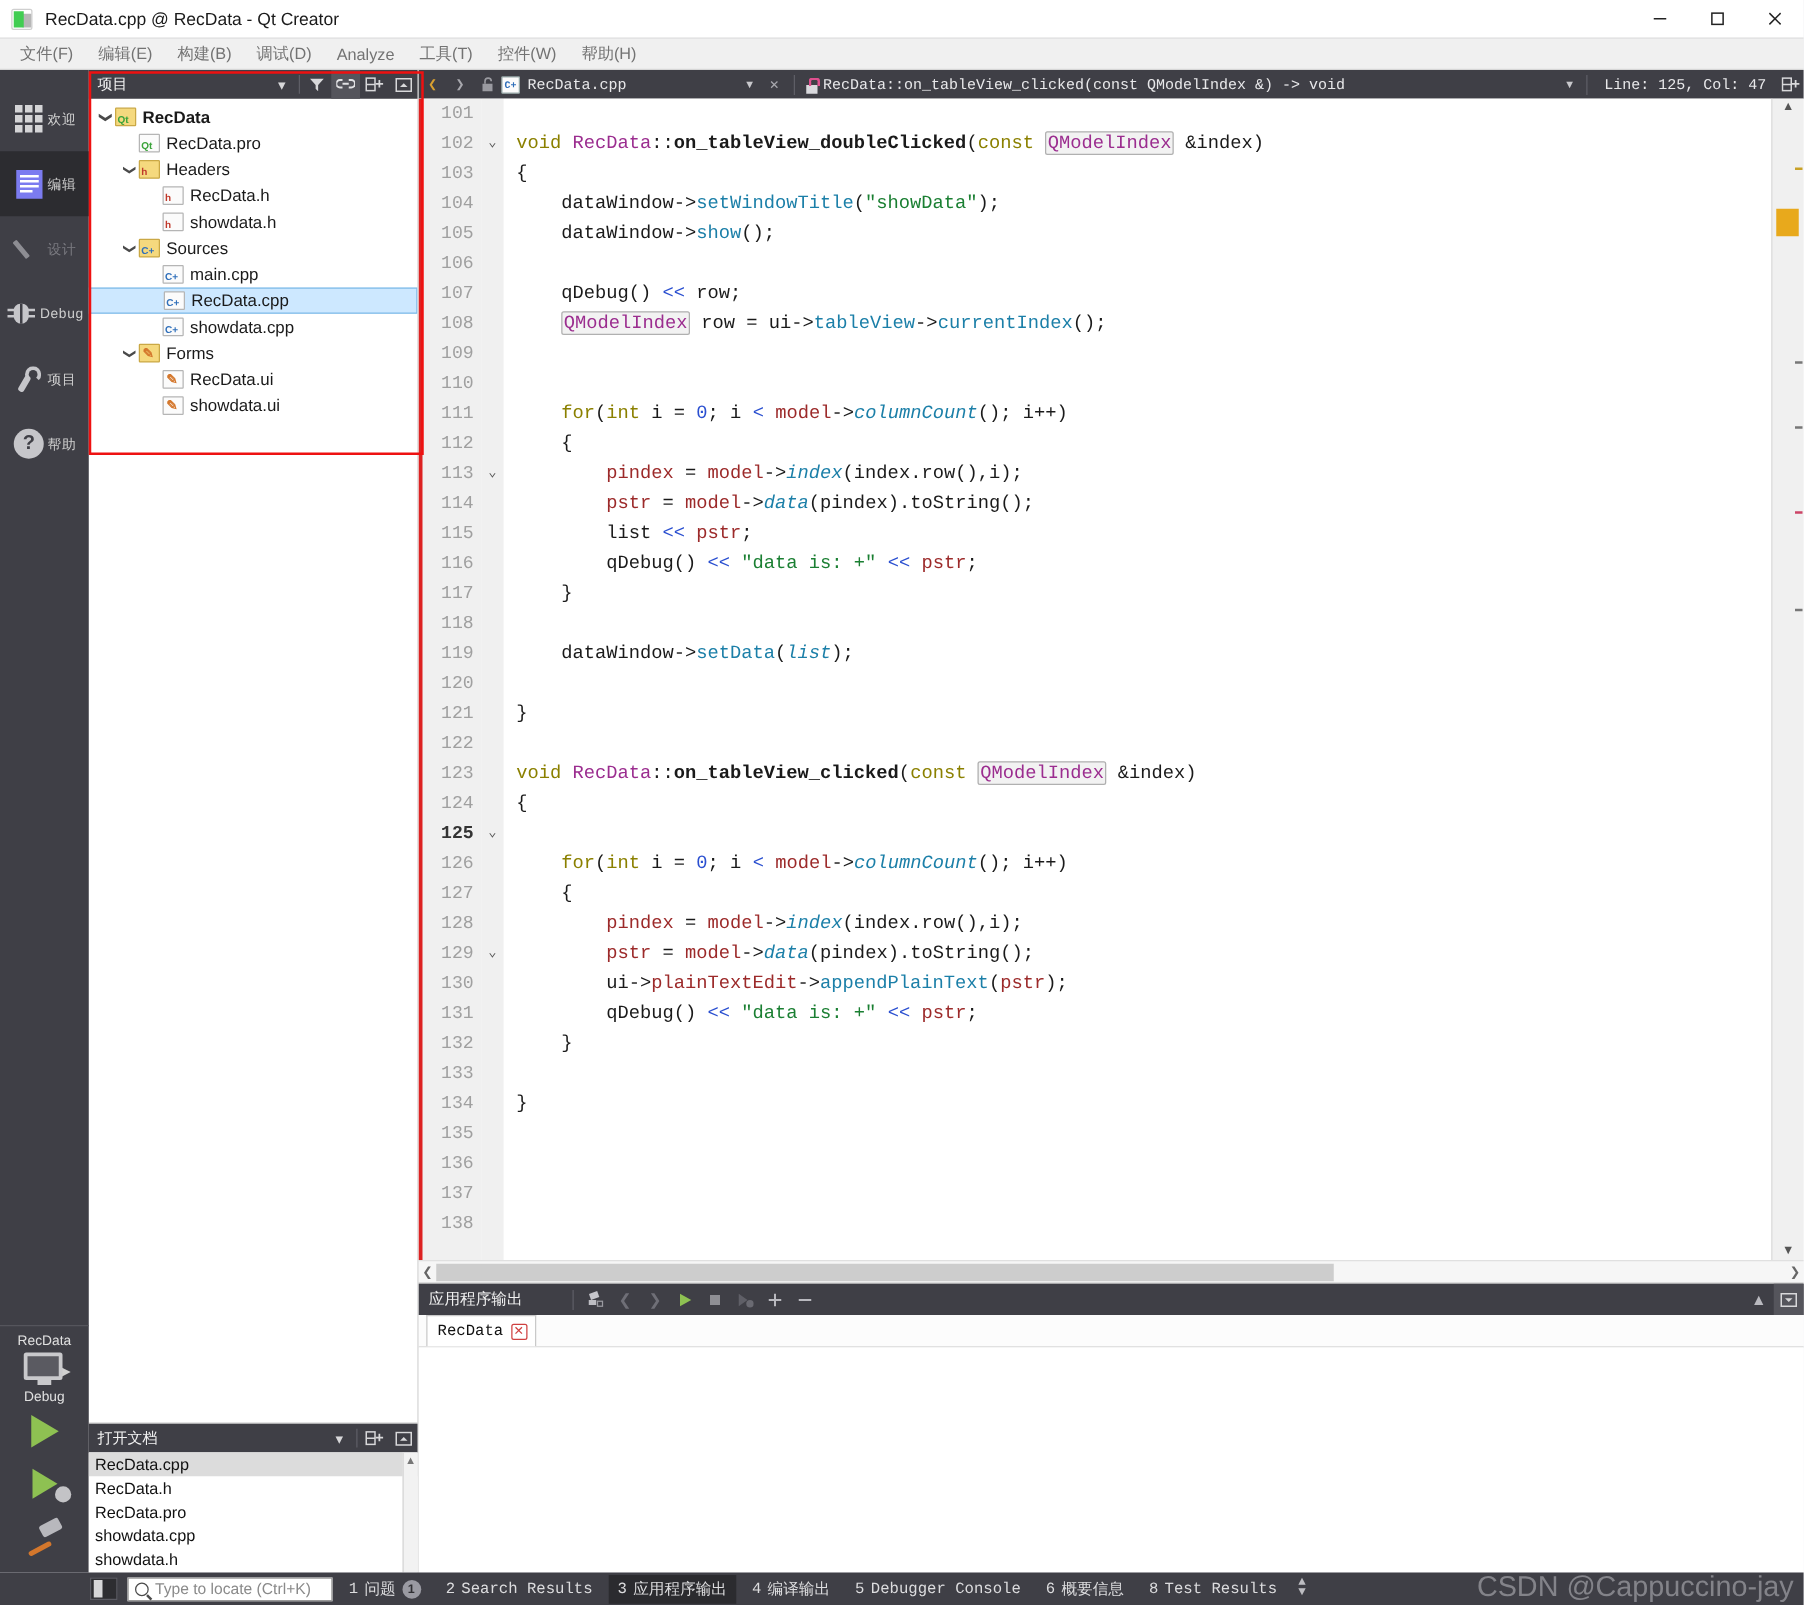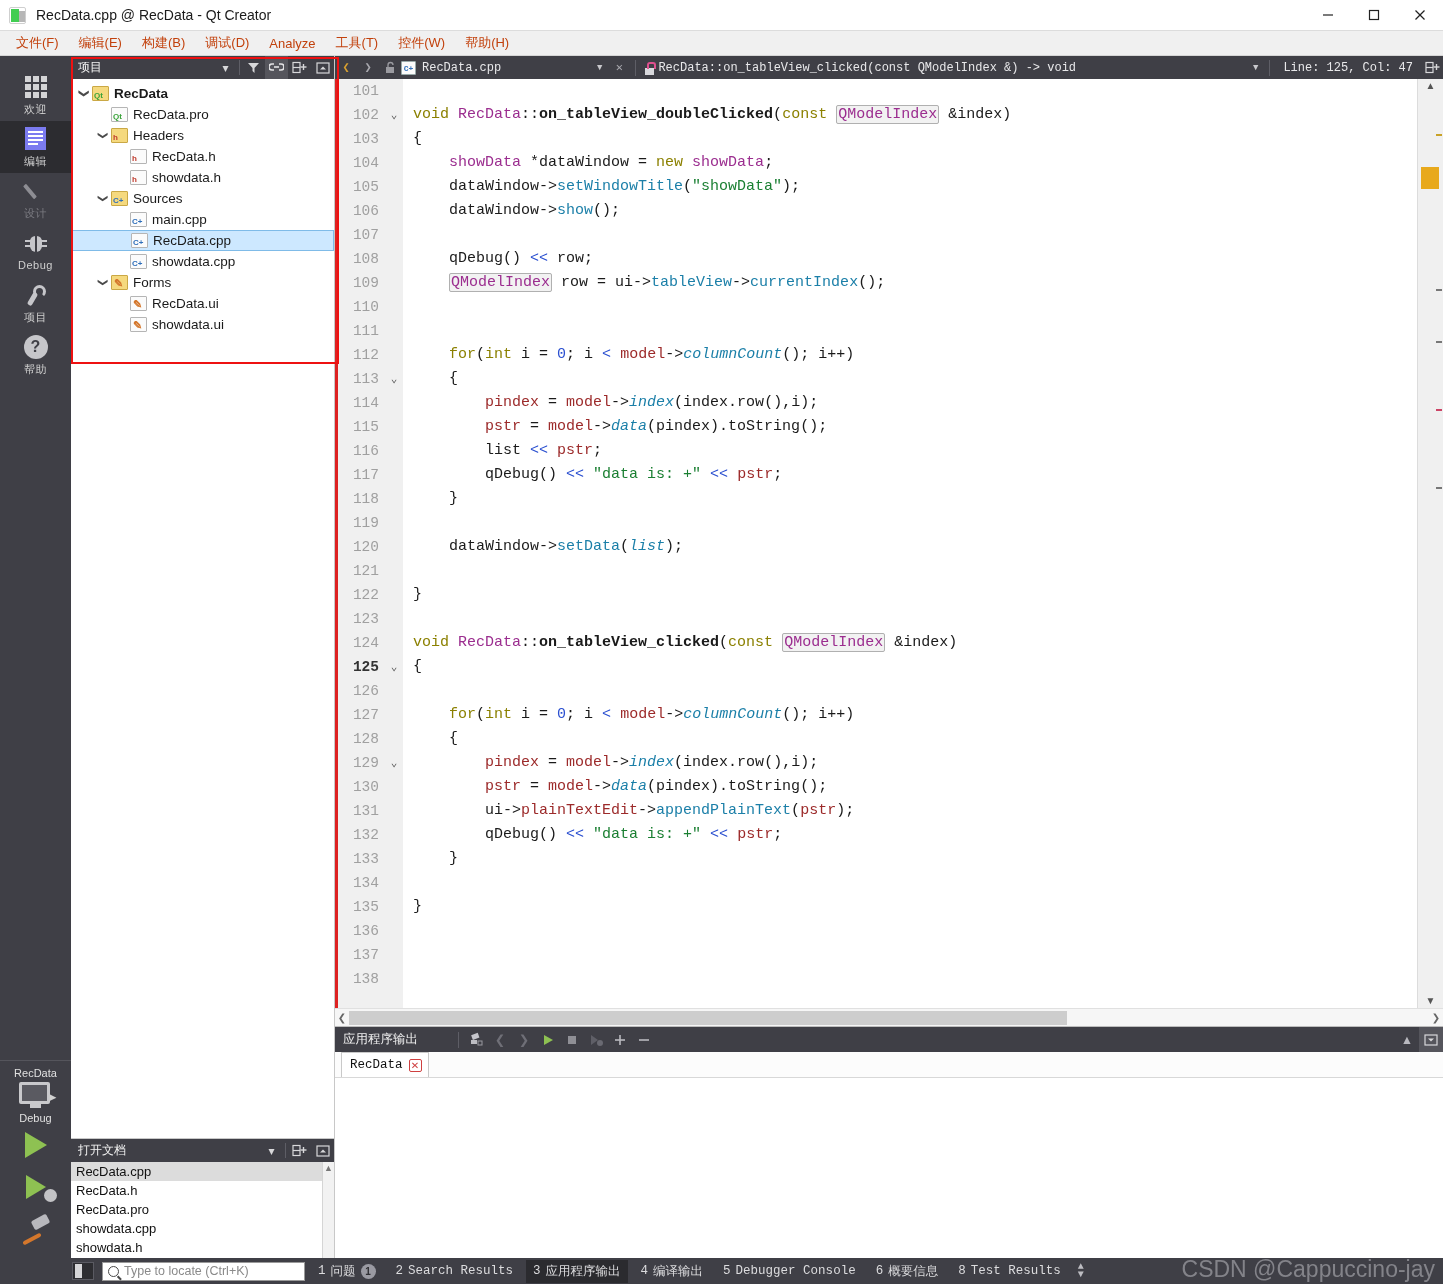--- a/index.html
+++ b/index.html
@@ -32,33 +32,33 @@
   .title-text { margin-left: 10px; font-size: 14px; color: #1a1a1a; }
   .win-ctrls { position: absolute; right: 0; top: 0; height: 30px; display: flex; }
   .win-btn { width: 46px; height: 30px; display:flex; align-items:center; justify-content:center; }
   .win-btn svg { display: block; }
 
   
   .menubar {
     height: 25px; background: #f0f0f0; display: flex; align-items: center;
     border-bottom: 1px solid #d6d6d6; flex: none; padding-left: 6px;
   }
-  .menu-item { padding: 3px 10px; font-size: 13px; color: #c2410c; cursor: default; white-space: nowrap; }
+  .menu-item { padding: 3px 10px; font-size: 13px; color: #737373; cursor: default; white-space: nowrap; }
 
   
   .body-row { flex: 1; display: flex; min-height: 0; }
 
   
   .modebar {
     width: 71px; background: #3f3f46; flex: none;
     display: flex; flex-direction: column; position: relative;
   }
   .mode-top { padding-top: 13px; }
   .mode-btn {
-    height: 52px; display: flex; flex-direction: column; align-items: center;
+    height: 52px; display: flex; flex-direction: row; align-items: center;
     justify-content: center; gap: 2px; color: #cfcfcf; cursor: default;
   }
   .mode-btn.active { background: #2c2c30; }
   .mode-btn.disabled { color: #7a7a80; }
   .mode-label { font-size: 11px; letter-spacing: .5px; }
   .mode-ico { width: 26px; height: 26px; display: flex; align-items: center; justify-content: center; }
   .grid-ico { display: grid; grid-template-columns: repeat(3, 6px); grid-template-rows: repeat(3, 6px); gap: 2px; }
   .grid-ico i { background: #d4d4d6; display: block; }
   .edit-ico { width: 21px; height: 23px; background: #7b7bf0; position: relative; }
   .edit-ico b { position: absolute; left: 3px; height: 2px; background: #ffffff; display:block; }
@@ -186,21 +186,21 @@
              padding: 0 6px 0 8px; gap: 6px; font-family: "Liberation Mono", monospace; font-size: 12.5px; color: #111; margin-left: 6px; }
   .tab-x { width: 13px; height: 13px; background: #fff; border: 1px solid #cf4040; color: #cf4040; font-size: 10px;
            line-height: 11px; text-align: center; border-radius: 2px; font-family: "Liberation Sans", sans-serif; }
   .out-body { flex: 1; background: #fff; }
 
   
   .statusbar { height: 26px; background: #3f3f46; display: flex; align-items: center; flex: none; color: #dcdcde;
                font-family: "Liberation Mono", monospace; font-size: 12.5px; position: relative; }
   .sb-toggle { width: 22px; height: 18px; margin-left: 72px; background: #2d2d31; border: 1px solid #5a5a62; position: relative; }
   .sb-toggle:after { content:""; position:absolute; left: 2px; top: 1px; width: 7px; height: 14px; background: #d6d6d8; }
-  .locator { margin-left: 8px; width: 203px; height: 19px; background: #fff; border: 1px solid #9a9a9a;
+  .locator { margin-left: 8px; width: 164px; height: 19px; background: #fff; border: 1px solid #9a9a9a;
              display: flex; align-items: center; padding-left: 5px; gap: 5px; }
   .locator .ph { color: #8a8a8a; font-family: "Liberation Sans", sans-serif; font-size: 12.5px; }
   .mag { width: 11px; height: 11px; border: 1.6px solid #4a4a4a; border-radius: 50%; position: relative; flex: none; }
   .mag:after { content:""; position:absolute; right:-4px; bottom:-3px; width:5px; height:1.6px; background:#4a4a4a; transform: rotate(45deg); }
   .sb-item { padding: 3px 7px; margin-left: 6px; white-space: nowrap; display: flex; align-items: center; gap: 5px; }
   .sb-item.sel { background: #2b2b2f; }
   .badge { display: inline-flex; align-items: center; justify-content: center; min-width: 15px; height: 15px;
            border-radius: 50%; background: #9a9aa2; color: #2f2f33; font-size: 10px; font-weight: bold;
            font-family: "Liberation Sans", sans-serif; }
   .sb-updown { margin-left: 10px; color: #bdbdc2; font-size: 10px; line-height: 8px; }
@@ -615,21 +615,20 @@
               <div class="ln"></div>
               <div class="ln"></div>
               <div class="ln"></div>
               <div class="ln"></div>
             </div>
         </div>
         <div class="codecol" id="codecol">
             <div class="ln">&nbsp;</div>
             <div class="ln"><span class="kw">void</span><span class="pl"> </span><span class="typ">RecData</span><span class="pl">::</span><span class="fn">on_tableView_doubleClicked</span><span class="pl">(</span><span class="kw">const</span><span class="pl"> </span><span class="typ box">QModelIndex</span><span class="pl"> &amp;index)</span></div>
             <div class="ln"><span class="pl">{</span></div>
-            <div class="ln"><span class="pl">    </span><span class="typ">showData</span><span class="pl"> *</span><span class="pl">dataWindow</span><span class="pl"> = </span><span class="kw">new</span><span class="pl"> </span><span class="typ">showData</span><span class="pl">;</span></div>
             <div class="ln"><span class="pl">    dataWindow-&gt;</span><span class="mem">setWindowTitle</span><span class="pl">(</span><span class="str">"showData"</span><span class="pl">);</span></div>
             <div class="ln"><span class="pl">    dataWindow-&gt;</span><span class="mem">show</span><span class="pl">();</span></div>
             <div class="ln">&nbsp;</div>
             <div class="ln"><span class="pl">    qDebug() </span><span class="op">&lt;&lt;</span><span class="pl"> row;</span></div>
             <div class="ln"><span class="pl">    </span><span class="typ box">QModelIndex</span><span class="pl"> row = ui-&gt;</span><span class="mem">tableView</span><span class="pl">-&gt;</span><span class="mem">currentIndex</span><span class="pl">();</span></div>
             <div class="ln">&nbsp;</div>
             <div class="ln">&nbsp;</div>
             <div class="ln"><span class="pl">    </span><span class="kw">for</span><span class="pl">(</span><span class="kw">int</span><span class="pl"> i = </span><span class="num">0</span><span class="pl">; i </span><span class="op">&lt;</span><span class="pl"> </span><span class="var">model</span><span class="pl">-&gt;</span><span class="memi">columnCount</span><span class="pl">(); i++)</span></div>
             <div class="ln"><span class="pl">    {</span></div>
             <div class="ln"><span class="pl">        </span><span class="var">pindex</span><span class="pl"> = </span><span class="var">model</span><span class="pl">-&gt;</span><span class="memi">index</span><span class="pl">(index.</span><span class="pl">row</span><span class="pl">(),i);</span></div>

